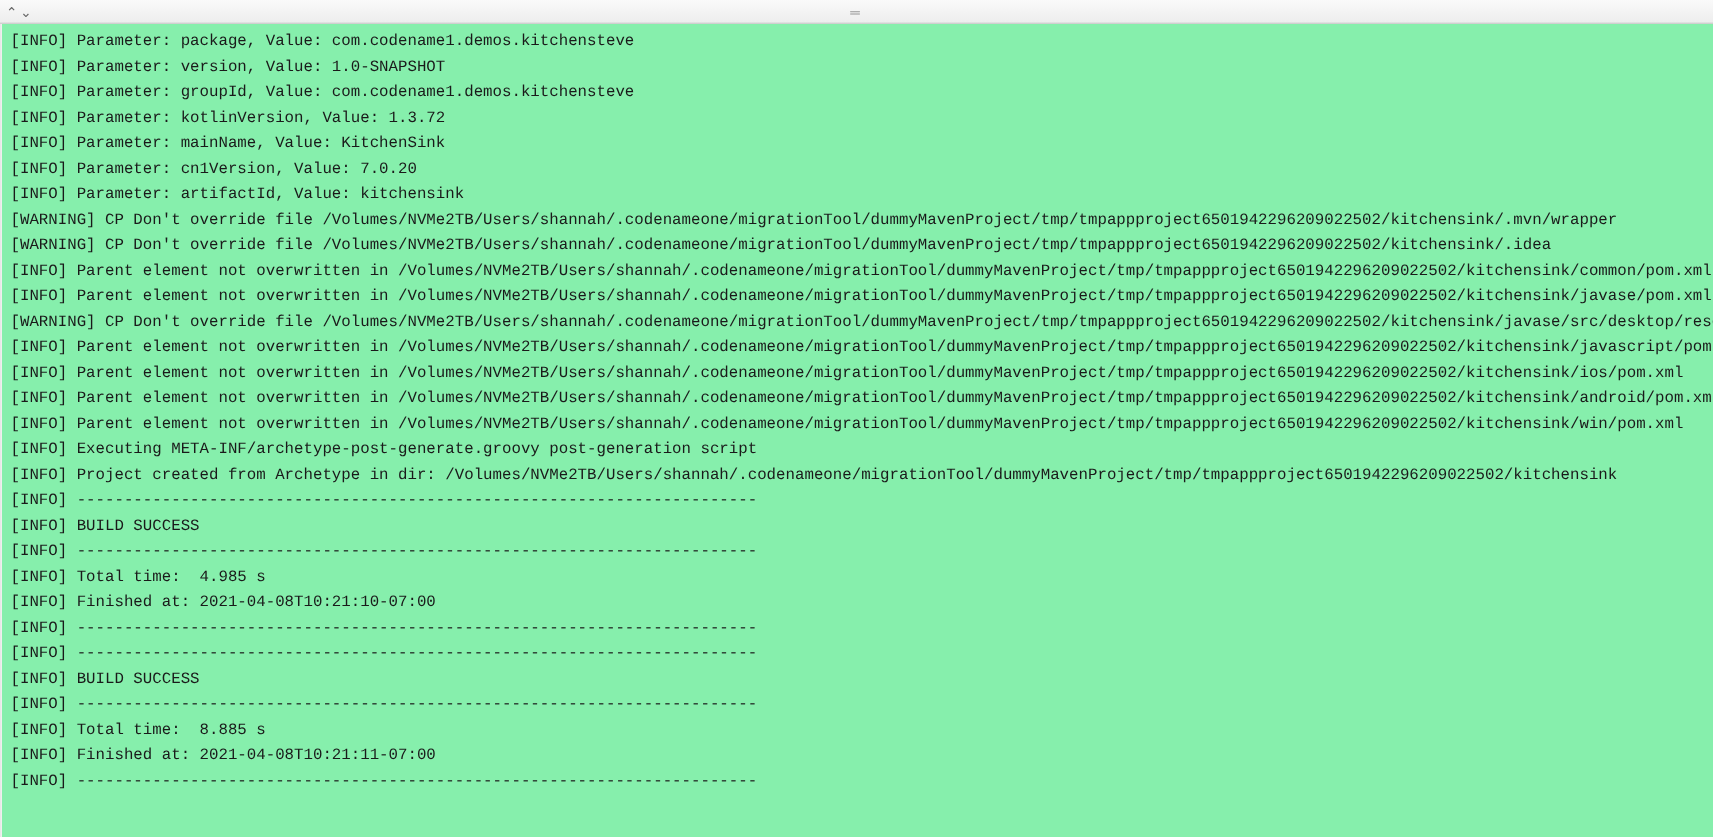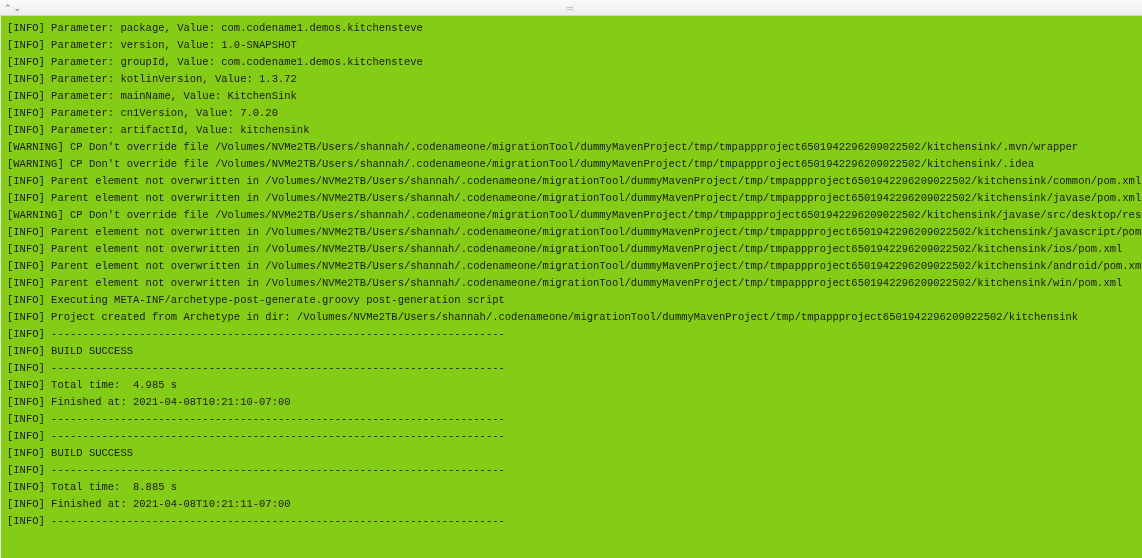--- a/index.html
+++ b/index.html
@@ -32,21 +32,21 @@
     left: 50%;
     top: 50%;
     transform: translate(-50%, -50%);
     font-size: 9px;
     color: #999;
     letter-spacing: 2px;
   }
   .console-wrap {
     height: calc(558px - 16px);
     overflow: auto;
-    background: #84cc16;
+    background: #86efac;
     border-left: 1px solid #e8e8e8;
   }
   .console {
     font-family: Menlo, Consolas, "Liberation Mono", monospace;
     font-size: 10.5px;
     line-height: 17px;
     padding: 4px 6px;
     white-space: pre;
     color: #1a1a1a;
   }

